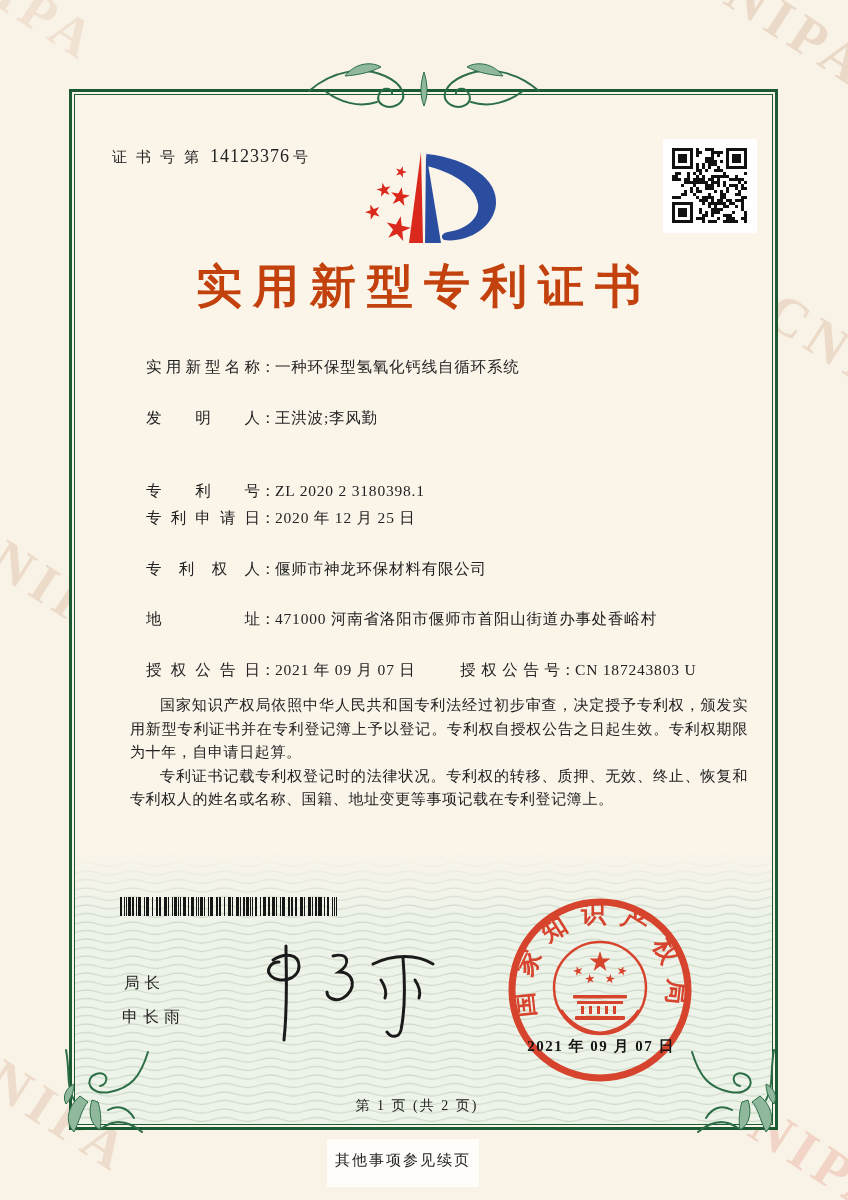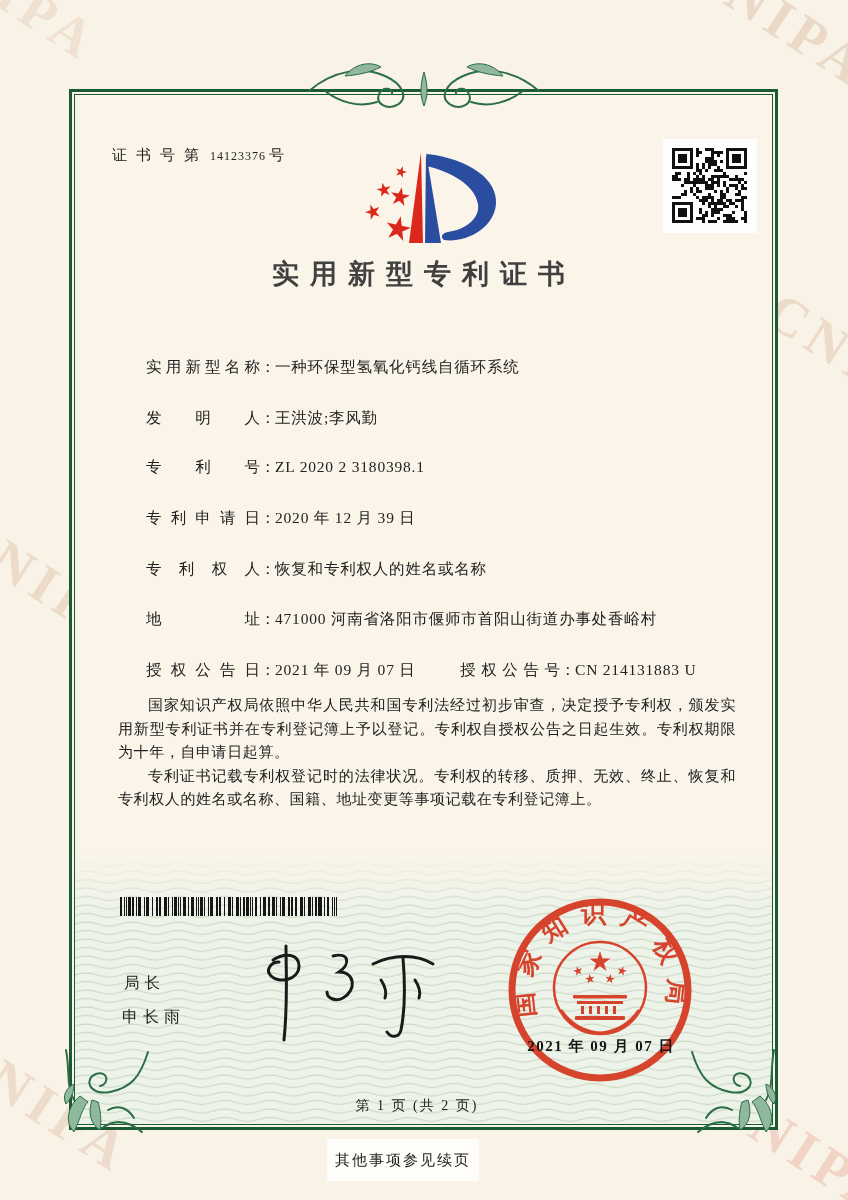--- a/index.html
+++ b/index.html
@@ -24,35 +24,35 @@
     background:linear-gradient(#faf4e9,rgba(250,244,233,0));}
   
   .wm{
     position:absolute;font-weight:bold;font-family:"Liberation Serif",serif;
     color:rgba(208,165,135,0.40);letter-spacing:7px;
     transform:rotate(33deg);white-space:nowrap;pointer-events:none;
   }
   
   .cert-no{position:absolute;left:112px;top:146px;font-size:15px;}
   .cert-no .cn-zh{letter-spacing:9px;text-align:center;}
-  .cert-no .cn-num{font-size:12px;letter-spacing:1px;margin-left:2px;margin-right:3px;}
+  .cert-no .cn-num{font-size:18px;letter-spacing:1px;margin-left:2px;margin-right:3px;}
   .title{
     position:absolute;left:0;right:0;top:256px;text-align:center;
-    font-size:27px;font-weight:bold;letter-spacing:11px;color:#404040;
+    font-size:46px;font-weight:bold;letter-spacing:11px;color:#c2410c;
   }
   .qr-box{position:absolute;left:663px;top:139px;width:94px;height:94px;background:#fefefe;}
   .qr-box svg{position:absolute;left:9px;top:9px;}
   
   .frow{position:absolute;left:118px;width:620px;font-size:15.5px;white-space:nowrap;}
   .flabel{display:inline-block;width:114px;text-align:justify;text-align-last:justify;vertical-align:top;margin-left:28px;}
   .fcolon{display:inline-block;width:15px;}
   .fvalue{letter-spacing:0.8px;}
   .grant-no{position:absolute;left:314px;top:0;}
   
-  .body-text{position:absolute;left:118px;top:694px;width:618px;}
+  .body-text{position:absolute;left:130px;top:694px;width:618px;}
   .body-text p{
     margin:0;font-size:15px;line-height:23.5px;text-align:justify;
     text-indent:2em;letter-spacing:0.6px;
   }
   
   .barcode{
     position:absolute;left:120px;top:897px;width:217px;height:19px;
     background-color:transparent;
     background-image:
       repeating-linear-gradient(90deg,#161616 0 1.5px,transparent 1.5px 4px),
@@ -65,21 +65,21 @@
   .seal{position:absolute;left:505px;top:895px;opacity:0.94;}
   .seal-date{
     position:absolute;left:520px;top:1037px;width:162px;text-align:center;
     font-size:15px;letter-spacing:1.5px;color:#151515;font-weight:bold;
   }
   .page-indicator{
     position:absolute;left:292px;top:1097px;width:250px;text-align:center;
     font-size:14px;letter-spacing:2px;
   }
   .cont-note{
-    position:absolute;left:327px;top:1139px;width:152px;height:42px;
+    position:absolute;left:327px;top:1139px;width:152px;height:48px;
     background:#fefdfa;text-align:center;line-height:42px;
     font-size:15px;letter-spacing:2px;
   }
   .flourish{position:absolute;pointer-events:none;}
 </style>
 </head>
 <body>
 
 <span class="wm" style="left:-92px;top:-38px;font-size:54px;opacity:.55;">CNIPA</span>
 <span class="wm" style="left:218px;top:142px;font-size:55px;color:rgba(224,150,128,0.30);">CNIPA</span>
@@ -388,36 +388,36 @@
 </div>
 
 <div class="title">实用新型专利证书</div>
 
 <div class="frow" style="top:357px;">
   <span class="flabel">实用新型名称</span><span class="fcolon">：</span><span class="fvalue">一种环保型氢氧化钙线自循环系统</span>
 </div>
 <div class="frow" style="top:408px;">
   <span class="flabel">发明人</span><span class="fcolon">：</span><span class="fvalue">王洪波;李风勤</span>
 </div>
-<div class="frow" style="top:457px;">
+<div class="frow" style="top:481px;">
   <span class="flabel">专利号</span><span class="fcolon">：</span><span class="fvalue">ZL 2020 2 3180398.1</span>
 </div>
 <div class="frow" style="top:508px;">
-  <span class="flabel">专利申请日</span><span class="fcolon">：</span><span class="fvalue">2020 年 12 月 39 日</span>
+  <span class="flabel">专利申请日</span><span class="fcolon">：</span><span class="fvalue">2020 年 12 月 25 日</span>
 </div>
 <div class="frow" style="top:559px;">
-  <span class="flabel">专利权人</span><span class="fcolon">：</span><span class="fvalue">恢复和专利权人的姓名或名称</span>
+  <span class="flabel">专利权人</span><span class="fcolon">：</span><span class="fvalue">偃师市神龙环保材料有限公司</span>
 </div>
 <div class="frow" style="top:609px;">
   <span class="flabel">地址</span><span class="fcolon">：</span><span class="fvalue">471000 河南省洛阳市偃师市首阳山街道办事处香峪村</span>
 </div>
 <div class="frow" style="top:660px;">
   <span class="flabel">授权公告日</span><span class="fcolon">：</span><span class="fvalue">2021 年 09 月 07 日</span>
   <span class="grant-no">
-    <span class="flabel" style="width:100px;">授权公告号</span><span class="fcolon">：</span><span class="fvalue">CN 214131883 U</span>
+    <span class="flabel" style="width:100px;">授权公告号</span><span class="fcolon">：</span><span class="fvalue">CN 187243803 U</span>
   </span>
 </div>
 
 <div class="body-text">
   <p>国家知识产权局依照中华人民共和国专利法经过初步审查，决定授予专利权，颁发实用新型专利证书并在专利登记簿上予以登记。专利权自授权公告之日起生效。专利权期限为十年，自申请日起算。</p>
   <p>专利证书记载专利权登记时的法律状况。专利权的转移、质押、无效、终止、恢复和专利权人的姓名或名称、国籍、地址变更等事项记载在专利登记簿上。</p>
 </div>
 
 <div class="barcode"></div>
 

